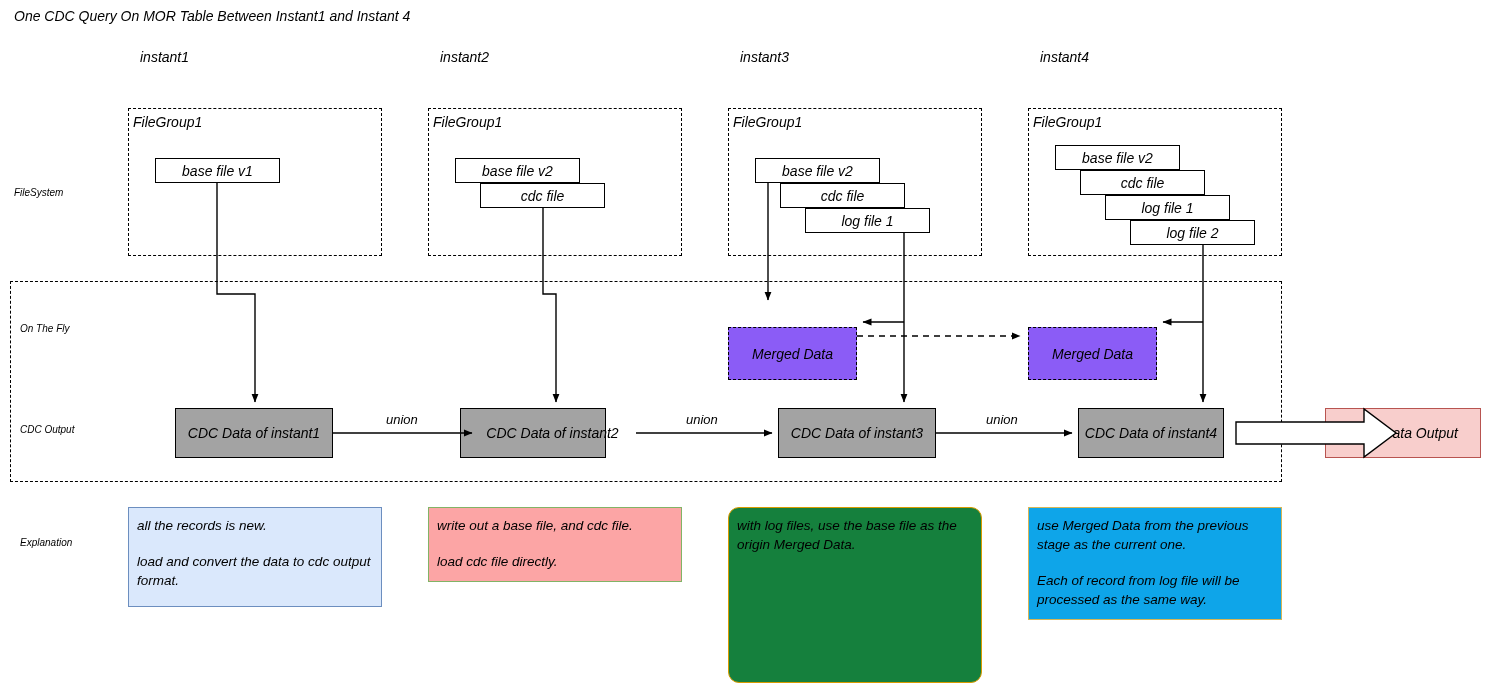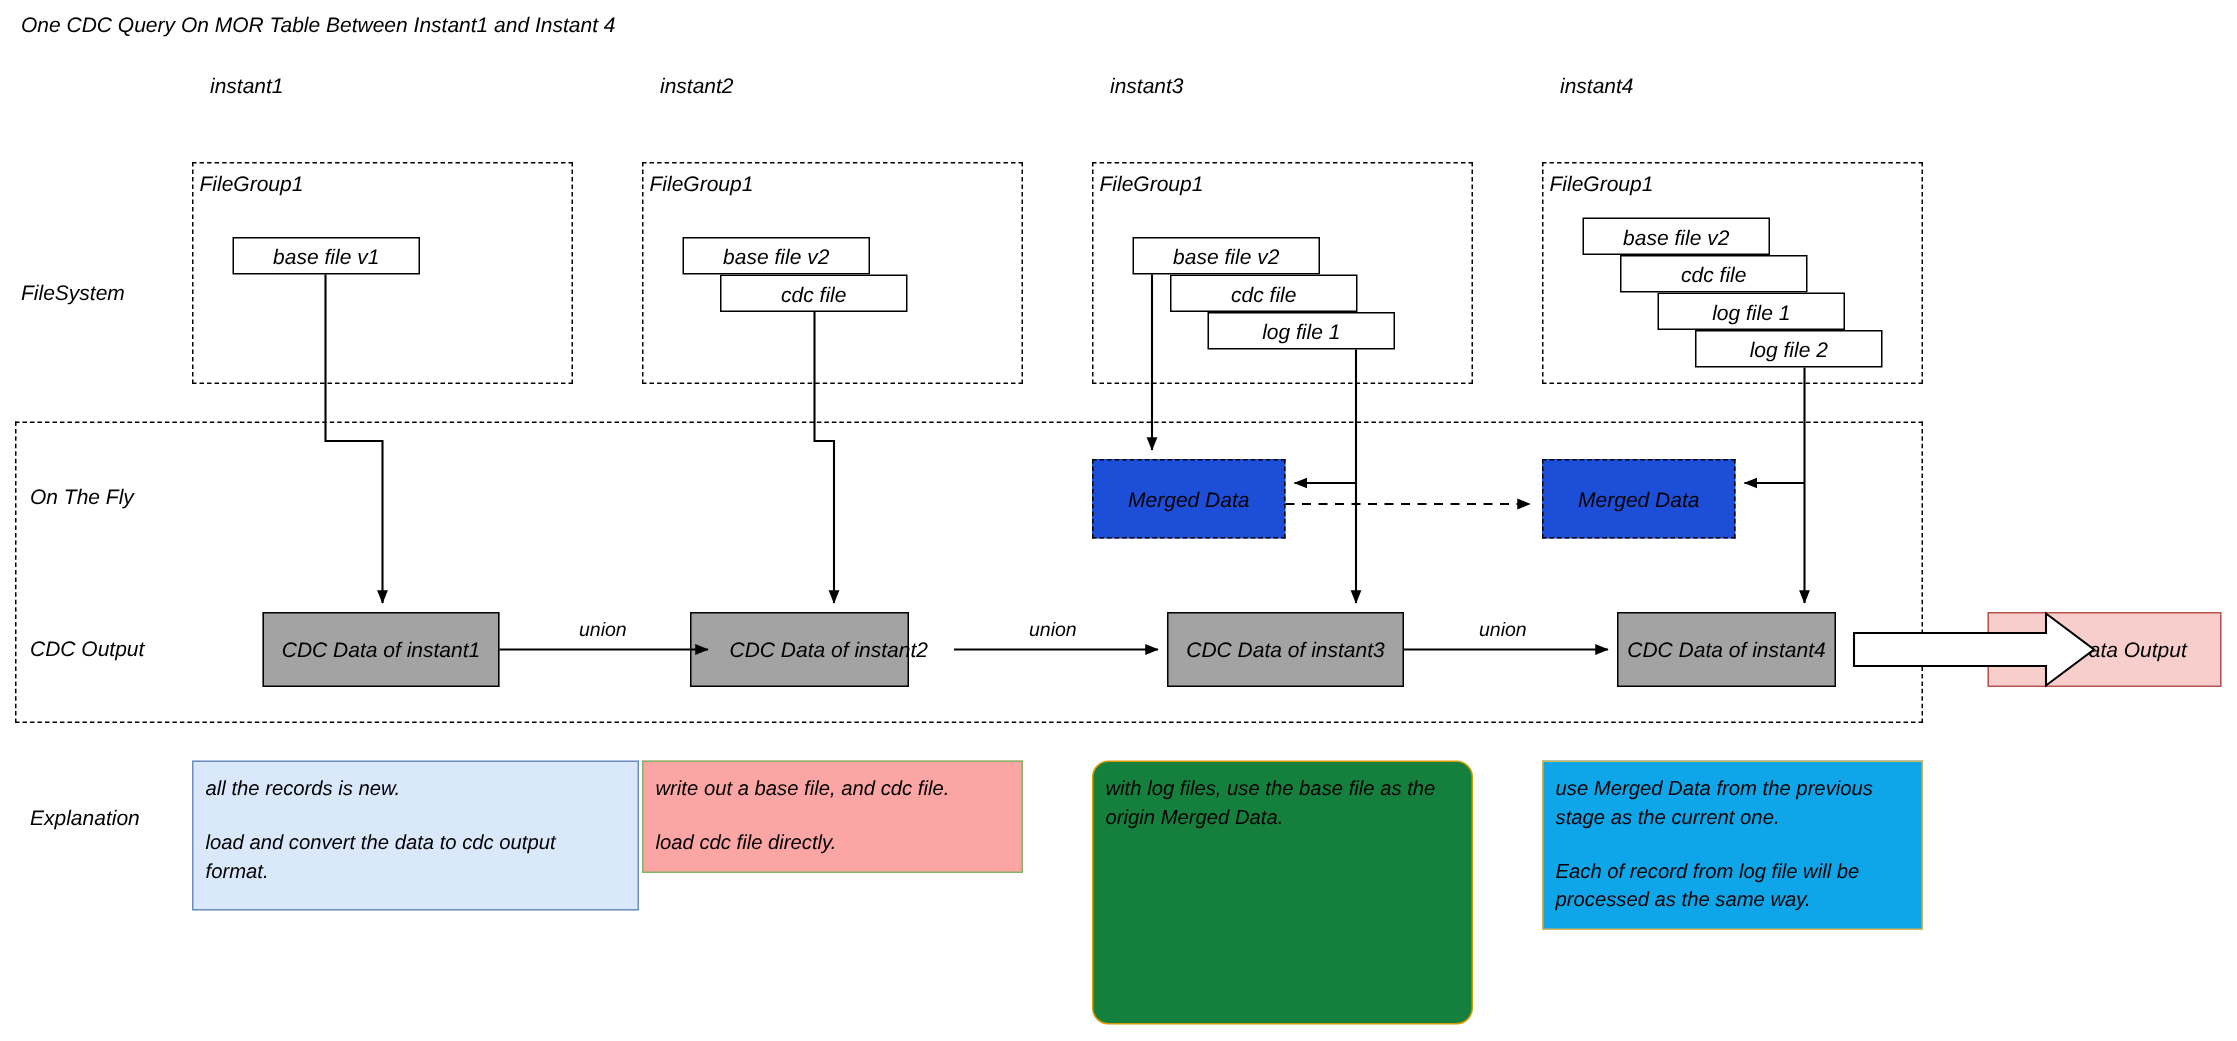--- a/index.html
+++ b/index.html
@@ -7,39 +7,40 @@
     width:1491px;height:694px;background:#ffffff;
     font-family:"Liberation Sans","DejaVu Sans",sans-serif;
     color:#000000;overflow:hidden;position:relative;
   }
   .canvas{position:absolute;left:0;top:0;width:1491px;height:694px;}
   .abs{position:absolute;font-style:italic;}
 
   .title{left:14px;top:8px;font-size:14px;white-space:nowrap;}
 
   .col-head{font-size:14px;white-space:nowrap;}
-  .row-label{font-size:14px;white-space:nowrap;}
+  .row-label{font-size:10px;white-space:nowrap;}
 
   .dashed-group{
     border:1.5px dashed #000;box-sizing:border-box;background:transparent;
   }
   .group-title{
     position:absolute;left:4px;top:5px;font-size:14px;white-space:nowrap;
   }
 
   .file-box{
     border:1.3px solid #000;box-sizing:border-box;background:#ffffff;
     font-size:14px;display:flex;align-items:center;justify-content:center;
     white-space:nowrap;
   }
 
   .merged-box{
-    border:1.6px dashed #000;box-sizing:border-box;background:#1d4ed8;
+    border:1.6px dashed #000;box-sizing:border-box;background:#8b5cf6;
     font-size:14px;display:flex;align-items:center;justify-content:center;
     white-space:nowrap;
+    margin-top:21px;
   }
 
   .cdc-box{
     border:1.3px solid #000;box-sizing:border-box;background:#a3a3a3;
     font-size:14px;display:flex;align-items:center;justify-content:center;
     white-space:nowrap;
     text-align:right;
   }
 
   .output-box{
@@ -110,21 +111,21 @@
   <div class="abs cdc-box" style="left:460px;top:408px;width:146px;height:50px;padding-left:39px;">CDC Data of instant2</div>
   <div class="abs cdc-box" style="left:778px;top:408px;width:158px;height:50px;">CDC Data of instant3</div>
   <div class="abs cdc-box" style="left:1078px;top:408px;width:146px;height:50px;">CDC Data of instant4</div>
 
   <div class="abs union-label" style="left:386px;top:412px;">union</div>
   <div class="abs union-label" style="left:686px;top:412px;">union</div>
   <div class="abs union-label" style="left:986px;top:412px;">union</div>
 
   <div class="abs output-box" id="output-box" style="left: 1325px; top: 408px; width: 156px; height: 50px; background: rgb(248, 206, 204); border: 1.3px solid rgb(184, 84, 80);">CDC Data Output</div>
 
-  <div class="abs expl-box" id="expl-0" style="left: 128px; top: 507px; width: 298px; height: 100px; background: rgb(218, 232, 252); border-color: rgb(108, 142, 191);">
+  <div class="abs expl-box" id="expl-0" style="left: 128px; top: 507px; width: 254px; height: 100px; background: rgb(218, 232, 252); border-color: rgb(108, 142, 191);">
       <p>all the records is new.</p>
       <p>load and convert the data to cdc output format.</p>
     </div>
   <div class="abs expl-box" id="expl-1" style="left: 428px; top: 507px; width: 254px; height: 75px; background: #fca5a5; border-color: rgb(130, 179, 102);">
       <p>write out a base file, and cdc file.</p>
       <p>load cdc file directly.</p>
     </div>
   <div class="abs expl-box" id="expl-2" style="left: 728px; top: 507px; width: 254px; height: 176px; background: #15803d; border-color: rgb(215, 155, 0); border-radius: 11px;">
       <p>with log files, use the base file as the origin Merged Data.</p>
     </div>

